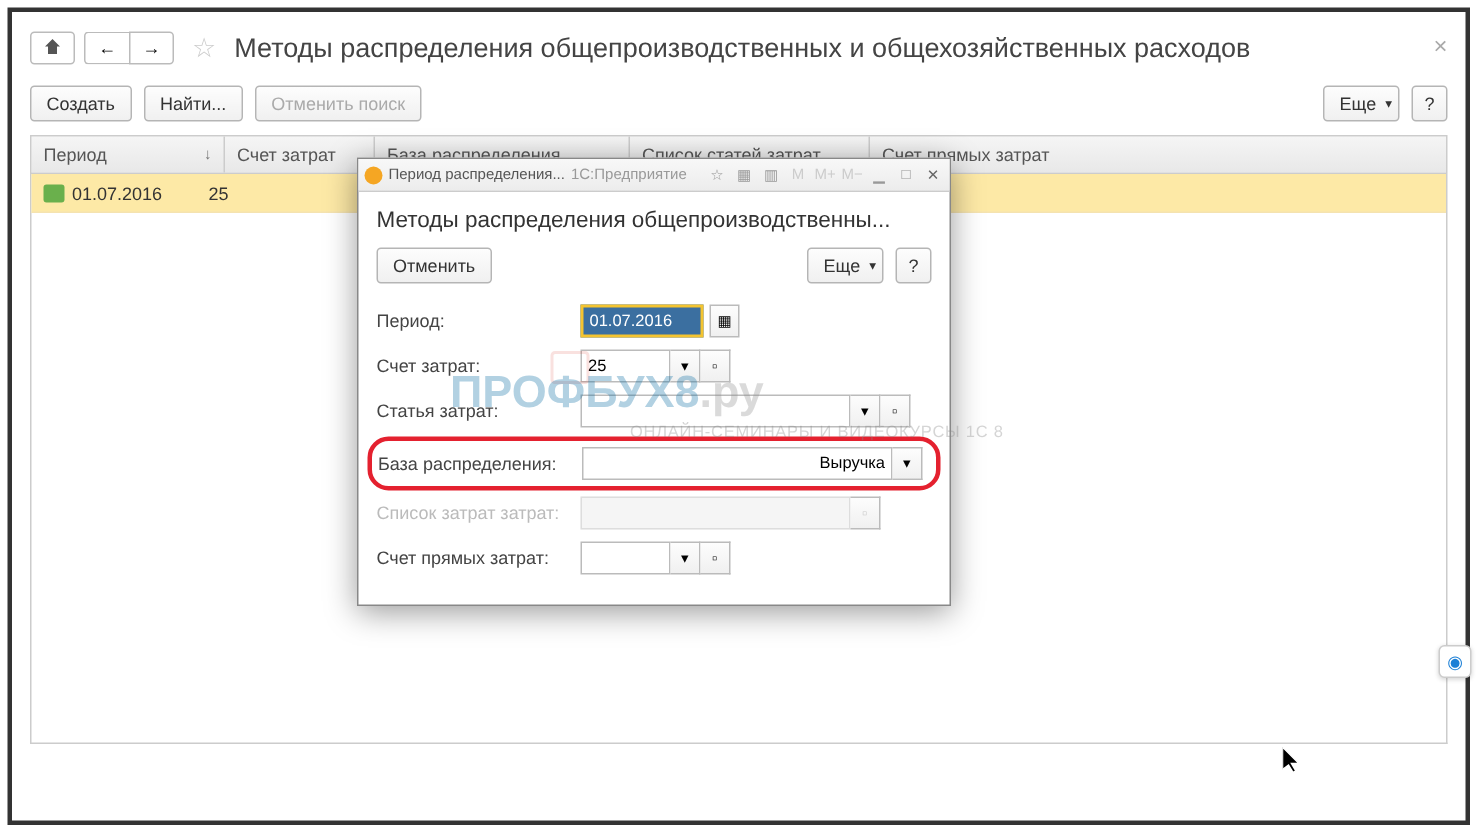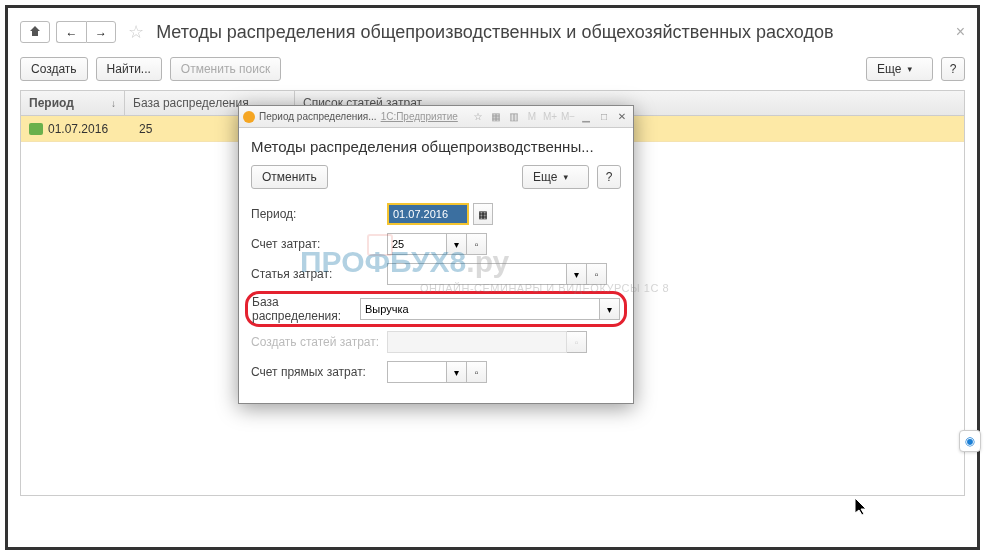--- a/index.html
+++ b/index.html
@@ -10,63 +10,63 @@
 .nav-btn { width: 30px; height: 22px; border: 1px solid #bbb; background: #fff; border-radius: 3px; display: flex; align-items: center; justify-content: center; font-size: 12px; cursor: pointer; }
 .nav-group { display: flex; }
 .nav-group .nav-btn:first-child { border-radius: 3px 0 0 3px; border-right: none; }
 .nav-group .nav-btn:last-child { border-radius: 0 3px 3px 0; }
 .star-icon { color: #ccc; font-size: 18px; margin: 0 6px; }
 .page-title { font-size: 18px; color: #444; }
 .close-page { margin-left: auto; color: #aaa; font-size: 16px; cursor: pointer; }
 .toolbar { display: flex; gap: 8px; height: 26px; margin-bottom: 8px; align-items: center; }
 .btn { height: 24px; padding: 0 10px; border: 1px solid #b5b5b5; background: linear-gradient(#fdfdfd, #f0f0f0); border-radius: 3px; font-size: 12px; color: #333; cursor: pointer; display: flex; align-items: center; }
 .btn.disabled { color: #aaa; }
-.btn.more { padding-right: 20px; }
+.btn.more { padding-right: 4px; }
 .btn.more::after { content: "▾"; margin-left: 6px; font-size: 9px; }
 .btn.help { width: 24px; justify-content: center; padding: 0; }
 .toolbar .spacer { flex: 1; }
 .table-header { display: flex; background: linear-gradient(#f5f5f5,#e8e8e8); border: 1px solid #ccc; height: 26px; }
 .th { padding: 5px 8px; font-size: 12px; color: #555; border-right: 1px solid #ccc; display: flex; align-items: center; gap: 4px; }
 .th:last-child{ border-right:none; }
-.th.c1 { width: 104px; font-weight: bold; }
+.th.c1 { width: 129px; }
 .th.c2 { width: 100px; }
 .th.c3 { width: 170px; }
 .th.c4 { width: 170px; }
 .th.c5 { width: 160px; }
 .th.c6 { flex: 1; }
 .sort-arrow { font-size: 10px; color: #777; margin-left: auto; }
 .table-row { display: flex; height: 26px; background: #fde9a6; border-bottom: 1px solid #f5e3b0; }
 .td { padding: 5px 8px; font-size: 12px; color: #333; display:flex; align-items:center; gap:5px; }
 .td.c1 { width: 110px; }
 .td.c2 { width: 100px; }
 .row-icon { width: 14px; height: 12px; background: #6ab04c; border-radius: 2px; display:inline-block; }
 .table-body { border: 1px solid #ccc; border-top: none; height: 380px; background: #fff; }
 
 
 .dialog { position: absolute; left: 238px; top: 105px; width: 396px; background: #fff; border: 1px solid #888; box-shadow: 0 4px 20px rgba(0,0,0,0.4); }
 .dlg-titlebar { height: 22px; background: linear-gradient(#f8f8f8,#ececec); border-bottom: 1px solid #ccc; display: flex; align-items: center; padding: 0 4px; gap: 4px; font-size: 10px; color: #555; }
 .dlg-ico { width: 12px; height: 12px; background: #f5a623; border-radius: 50%; display:inline-block; }
-.dlg-titlebar .t-chip { color: #999; text-decoration: underline; }
+.dlg-titlebar .t-chip { color: #999; }
 .dlg-titlebar .t-gap { flex:1; }
 .dlg-mini { width: 14px; height: 14px; display:flex; align-items:center; justify-content:center; color:#999; font-size:10px; cursor:pointer; }
 .dlg-mini.close { color:#666; }
 .dlg-body { padding: 10px 12px 14px; }
 .dlg-heading { font-size: 15px; color: #333; margin-bottom: 10px; }
 .dlg-toolbar { display: flex; gap: 8px; align-items: center; margin-bottom: 12px; }
 .btn.primary { background: linear-gradient(#ffe27a,#f9c93b); border: 1px solid #d6a520; font-weight: bold; color:#333; }
 .dlg-toolbar .spacer { flex: 1; }
 .form-row { display: flex; align-items: center; height: 26px; margin-bottom: 4px; }
 .form-label { width: 136px; font-size: 12px; color: #444; }
 .form-label.disabled { color: #bbb; }
 .field-wrap { display: flex; align-items: center; }
 .date-input { width: 82px; height: 22px; border: 2px solid #f4c430; background: #3b6fa0; color: #fff; font-size: 11px; padding: 0 4px; }
 .field-btn { width: 20px; height: 22px; border: 1px solid #bbb; background: linear-gradient(#fdfdfd,#f0f0f0); display:flex; align-items:center; justify-content:center; font-size:10px; cursor:pointer; border-left:none; }
 .text-input { height: 22px; border: 1px solid #bbb; font-size: 11px; padding: 0 4px; background:#fff; }
 .input-sm { width: 60px; }
-.input-md { width: 240px; }
+.input-md { width: 207px; text-align: right; }
 .input-lg { width: 180px; }
 .highlighted-row { border: 3px solid #e4212f; border-radius: 14px; padding: 2px 4px; margin: 2px -6px; }
 .highlighted-row .form-row { margin-bottom: 0; }
 .watermark { position: absolute; left: 300px; top: 245px; font-size: 30px; font-weight: bold; opacity: 0.3; pointer-events: none; }
 .watermark .p1 { color: #0369a1; text-align: right; }
 .watermark .p2 { color: #888; }
 .watermark-sub { position: absolute; left: 420px; top: 282px; font-size: 11px; color: #888; opacity: 0.35; pointer-events:none; letter-spacing: 0.5px;}
 .watermark-book { position: absolute; left: 367px; top: 234px; width: 26px; height: 22px; border: 2px solid rgba(210,40,30,0.35); opacity:0.4; border-radius:3px; pointer-events:none; }
 .cursor { position: absolute; left: 855px; top: 498px; font-size: 16px; color:#000; pointer-events:none; }
 .side-widget { position: absolute; right: 4px; top: 430px; width: 22px; height: 22px; background:#fff; border:1px solid #ccc; border-radius:4px; display:flex; align-items:center; justify-content:center; font-size:12px; color:#1b7fd6; box-shadow:0 1px 3px rgba(0,0,0,0.15); }
@@ -105,22 +105,24 @@
     <div class="spacer"></div>
     <button class="btn more">Еще</button>
     <button class="btn help">?</button>
   </div>
 
   <div class="table-header">
     <div class="th c1">
           <span>Период</span>
           <span class="sort-arrow">↓</span>
         </div>
+    <div class="th c2">Счет затрат</div>
     <div class="th c4">База распределения</div>
     <div class="th c5">Список статей затрат</div>
+    <div class="th c6">Счет прямых затрат</div>
   </div>
   <div class="table-body">
     <div class="table-row">
       <div class="td c1">
             <span class="row-icon"></span>
             <span>01.07.2016</span>
           </div>
       <div class="td c2">25</div>
     </div>
   </div>
@@ -195,21 +197,21 @@
         <div class="field-wrap">
           <input class="text-input input-md" value="Выручка" style="">
           <div class="field-btn">
               <span>▾</span>
             </div>
         </div>
       </div>
     </div>
 
     <div class="form-row">
-      <div class="form-label disabled">Создать статей затрат:</div>
+      <div class="form-label disabled">Список затрат затрат:</div>
       <div class="field-wrap">
         <input class="text-input input-lg" disabled="" style="background: rgb(245, 245, 245); border-color: rgb(221, 221, 221);" value="">
         <div class="field-btn" style="color:#ccc">
             <span>▫</span>
           </div>
       </div>
     </div>
 
     <div class="form-row">
       <div class="form-label">Счет прямых затрат:</div>

